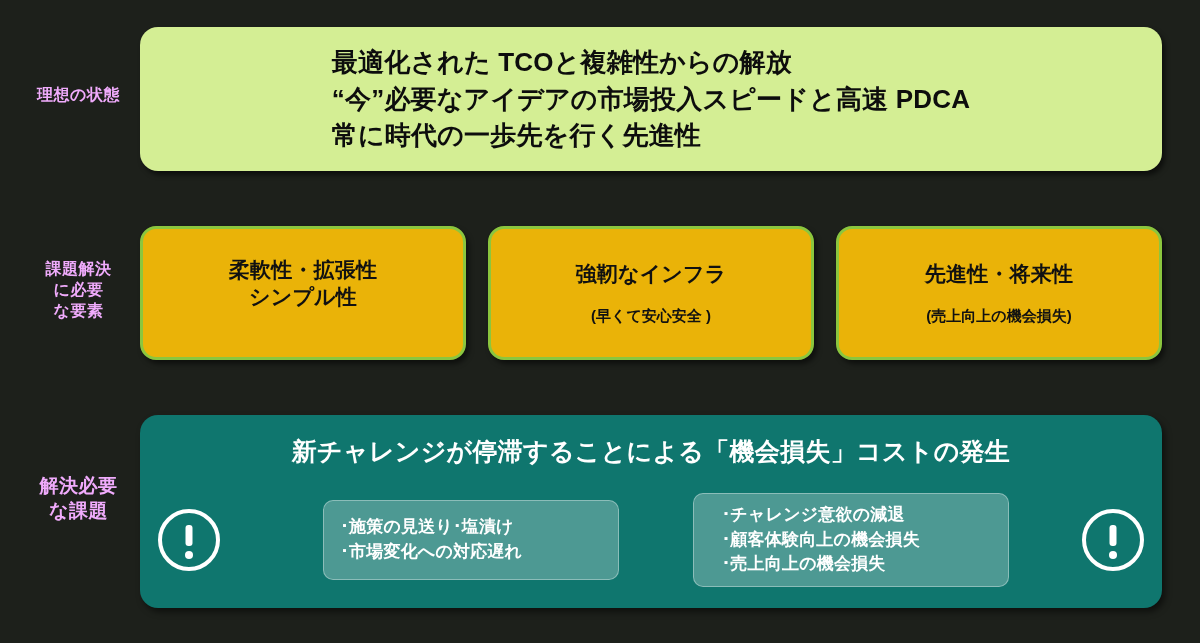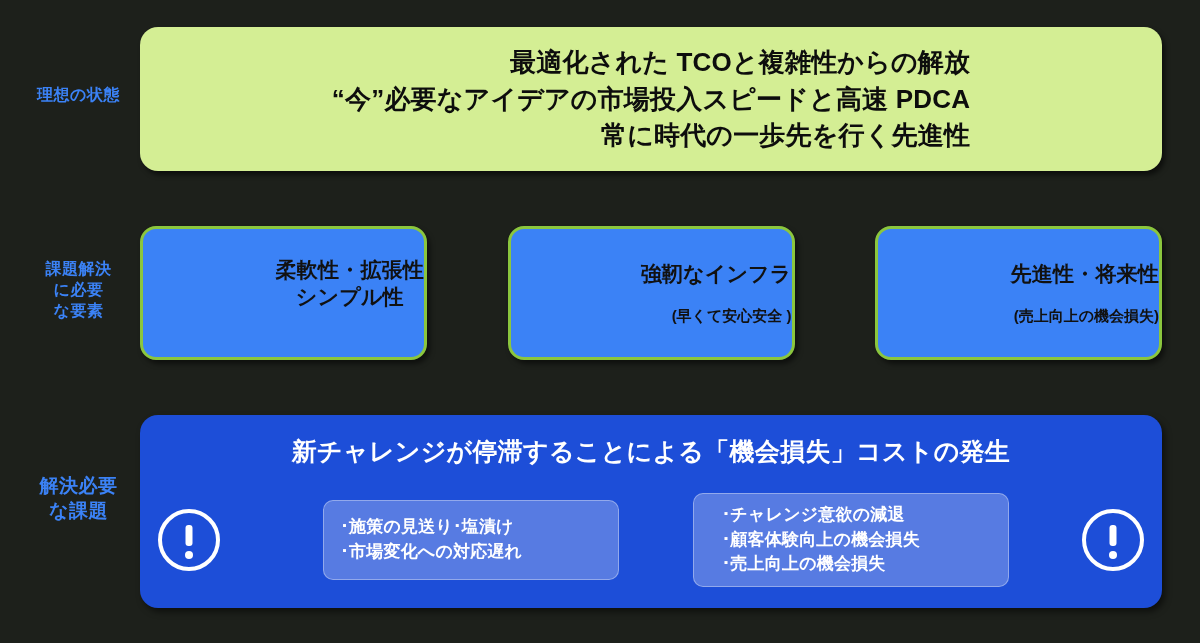--- a/index.html
+++ b/index.html
@@ -18,21 +18,21 @@
   .stage {
     position: absolute;
     inset: 0;
   }
 
   
   .row-label {
     position: absolute;
     left: 0;
     width: 157px;
-    color: #3b82f6;
+    color: #f0abfc;
     font-weight: bold;
     text-align: center;
     line-height: 1.32;
     letter-spacing: 0.5px;
     white-space: pre-line;
   }
   #label-ideal {
     top: 84px;
     font-size: 16px;
   }
@@ -57,46 +57,46 @@
     box-shadow: 3px 4px 5px rgba(0,0,0,0.55);
     display: flex;
     align-items: center;
     justify-content: center;
   }
   .green-panel-text {
     color: #0d0d0d;
     font-weight: bold;
     font-size: 26px;
     line-height: 1.42;
-    text-align: right;
+    text-align: left;
     white-space: pre-line;
     letter-spacing: 0.2px;
   }
 
   
   .cards-row {
     position: absolute;
     left: 140px;
     top: 226px;
     width: 1022px;
     height: 134px;
     display: flex;
     justify-content: space-between;
   }
   .card {
-    width: 287px;
+    width: 326px;
     height: 134px;
-    background: #3b82f6;
+    background: #eab308;
     border: 3px solid #8bc63e;
     border-radius: 16px;
     box-sizing: border-box;
     box-shadow: 3px 4px 5px rgba(0,0,0,0.5);
     display: flex;
     flex-direction: column;
-    align-items: flex-end;
+    align-items: center;
     justify-content: center;
   }
   .card-title {
     color: #111111;
     font-weight: bold;
     font-size: 21px;
     line-height: 1.28;
     text-align: center;
     white-space: pre-line;
     letter-spacing: 0.2px;
@@ -110,21 +110,21 @@
     margin-top: 18px;
   }
 
   
   .red-panel {
     position: absolute;
     left: 140px;
     top: 415px;
     width: 1022px;
     height: 193px;
-    background: #1d4ed8;
+    background: #0f766e;
     border-radius: 18px;
     box-shadow: 3px 4px 6px rgba(0,0,0,0.5);
   }
   .red-heading {
     position: absolute;
     left: 0;
     right: 0;
     top: 20px;
     text-align: center;
     color: #ffffff;

